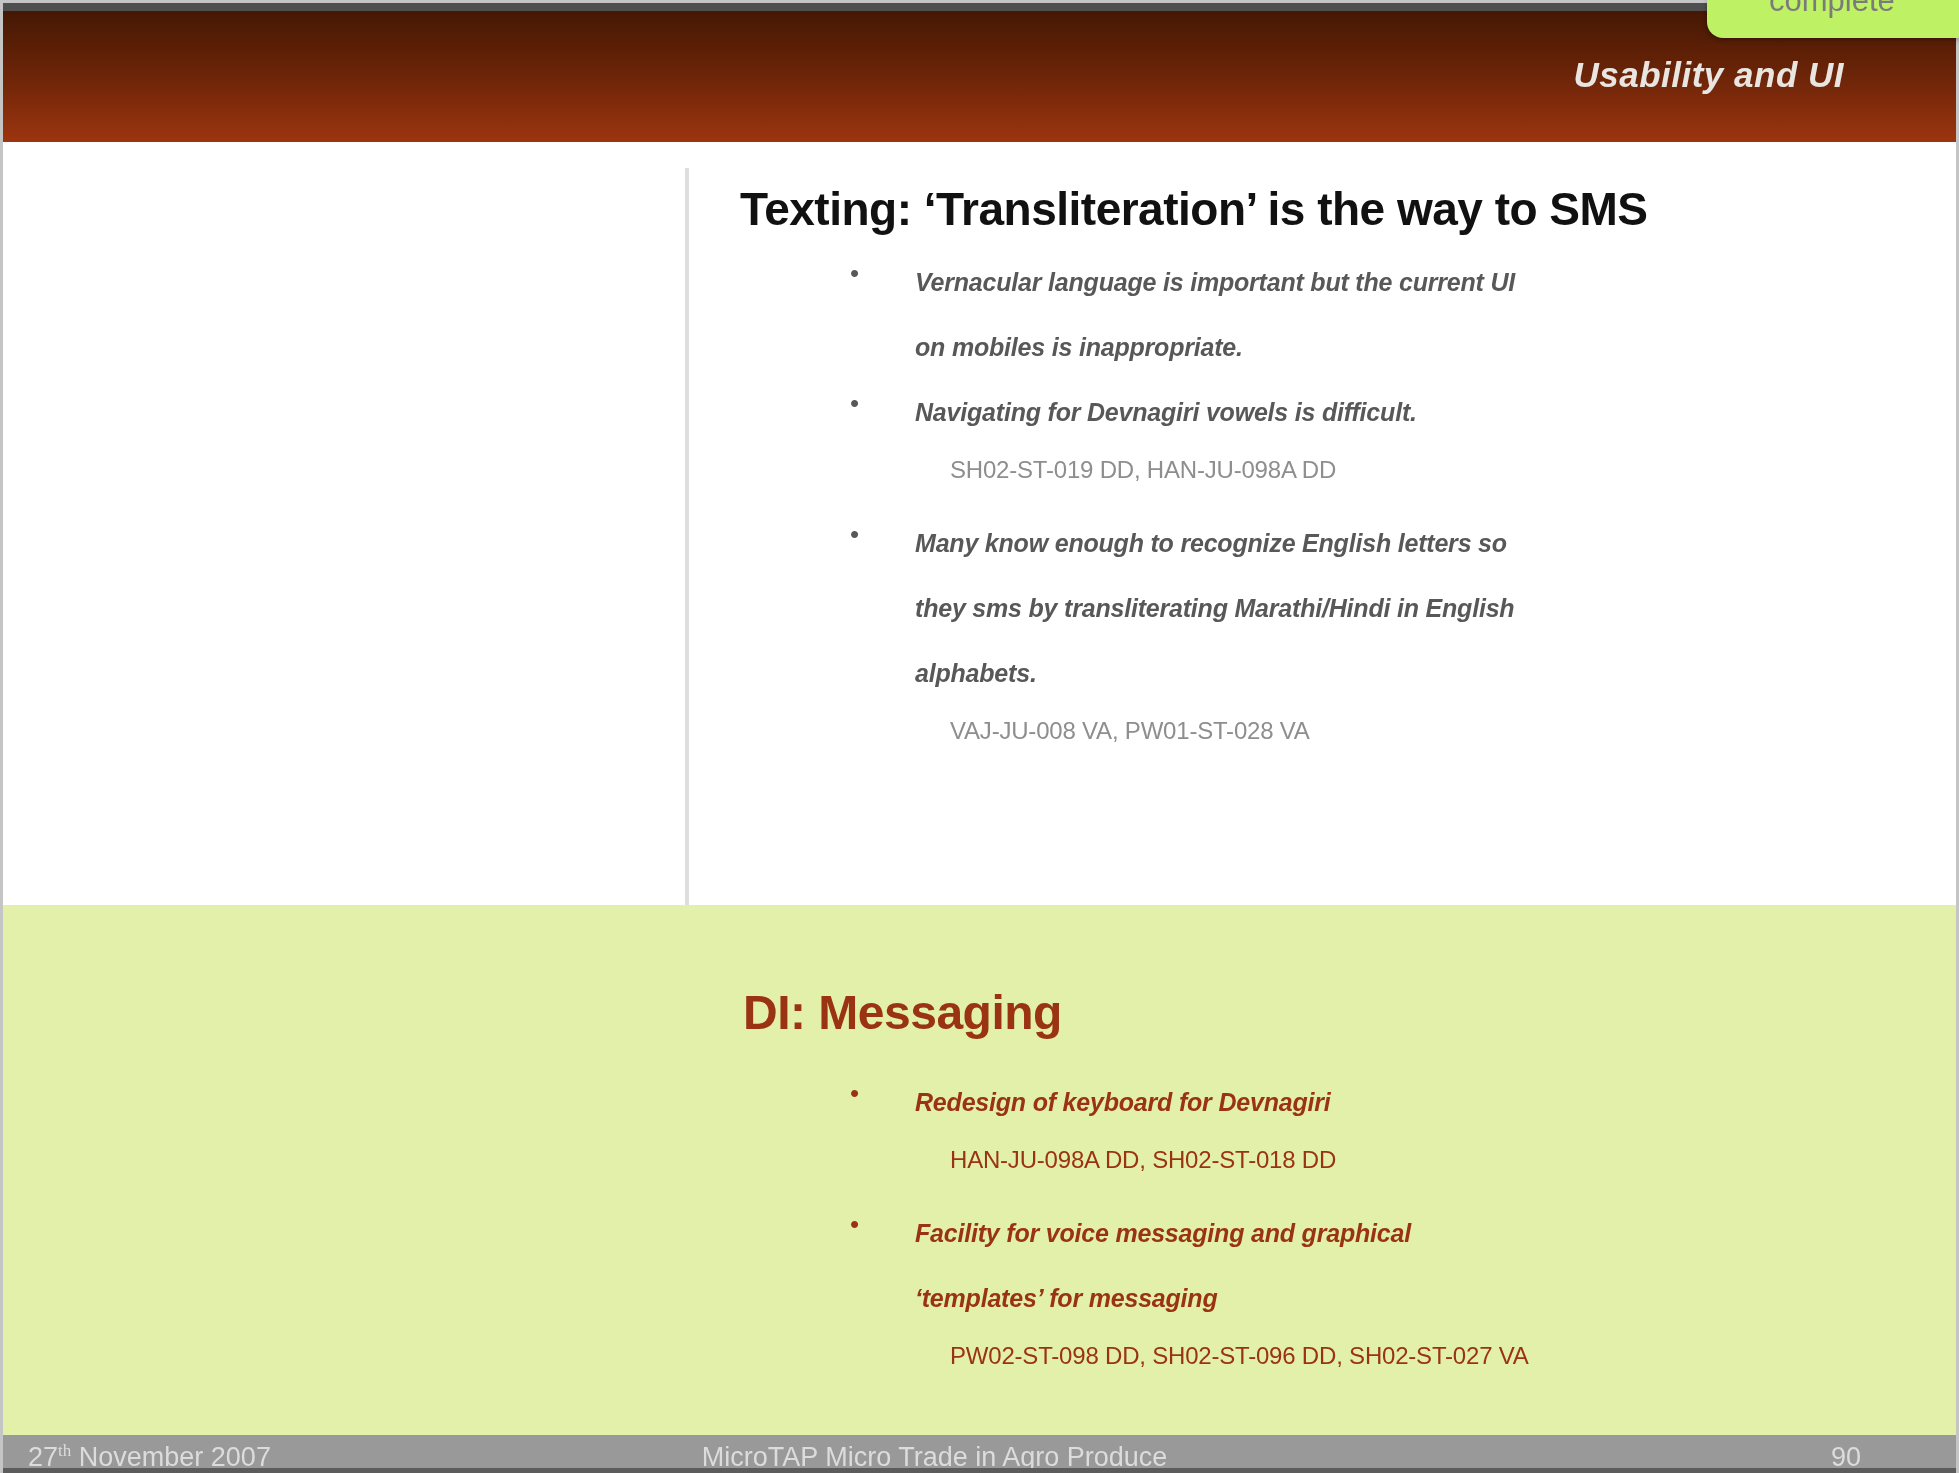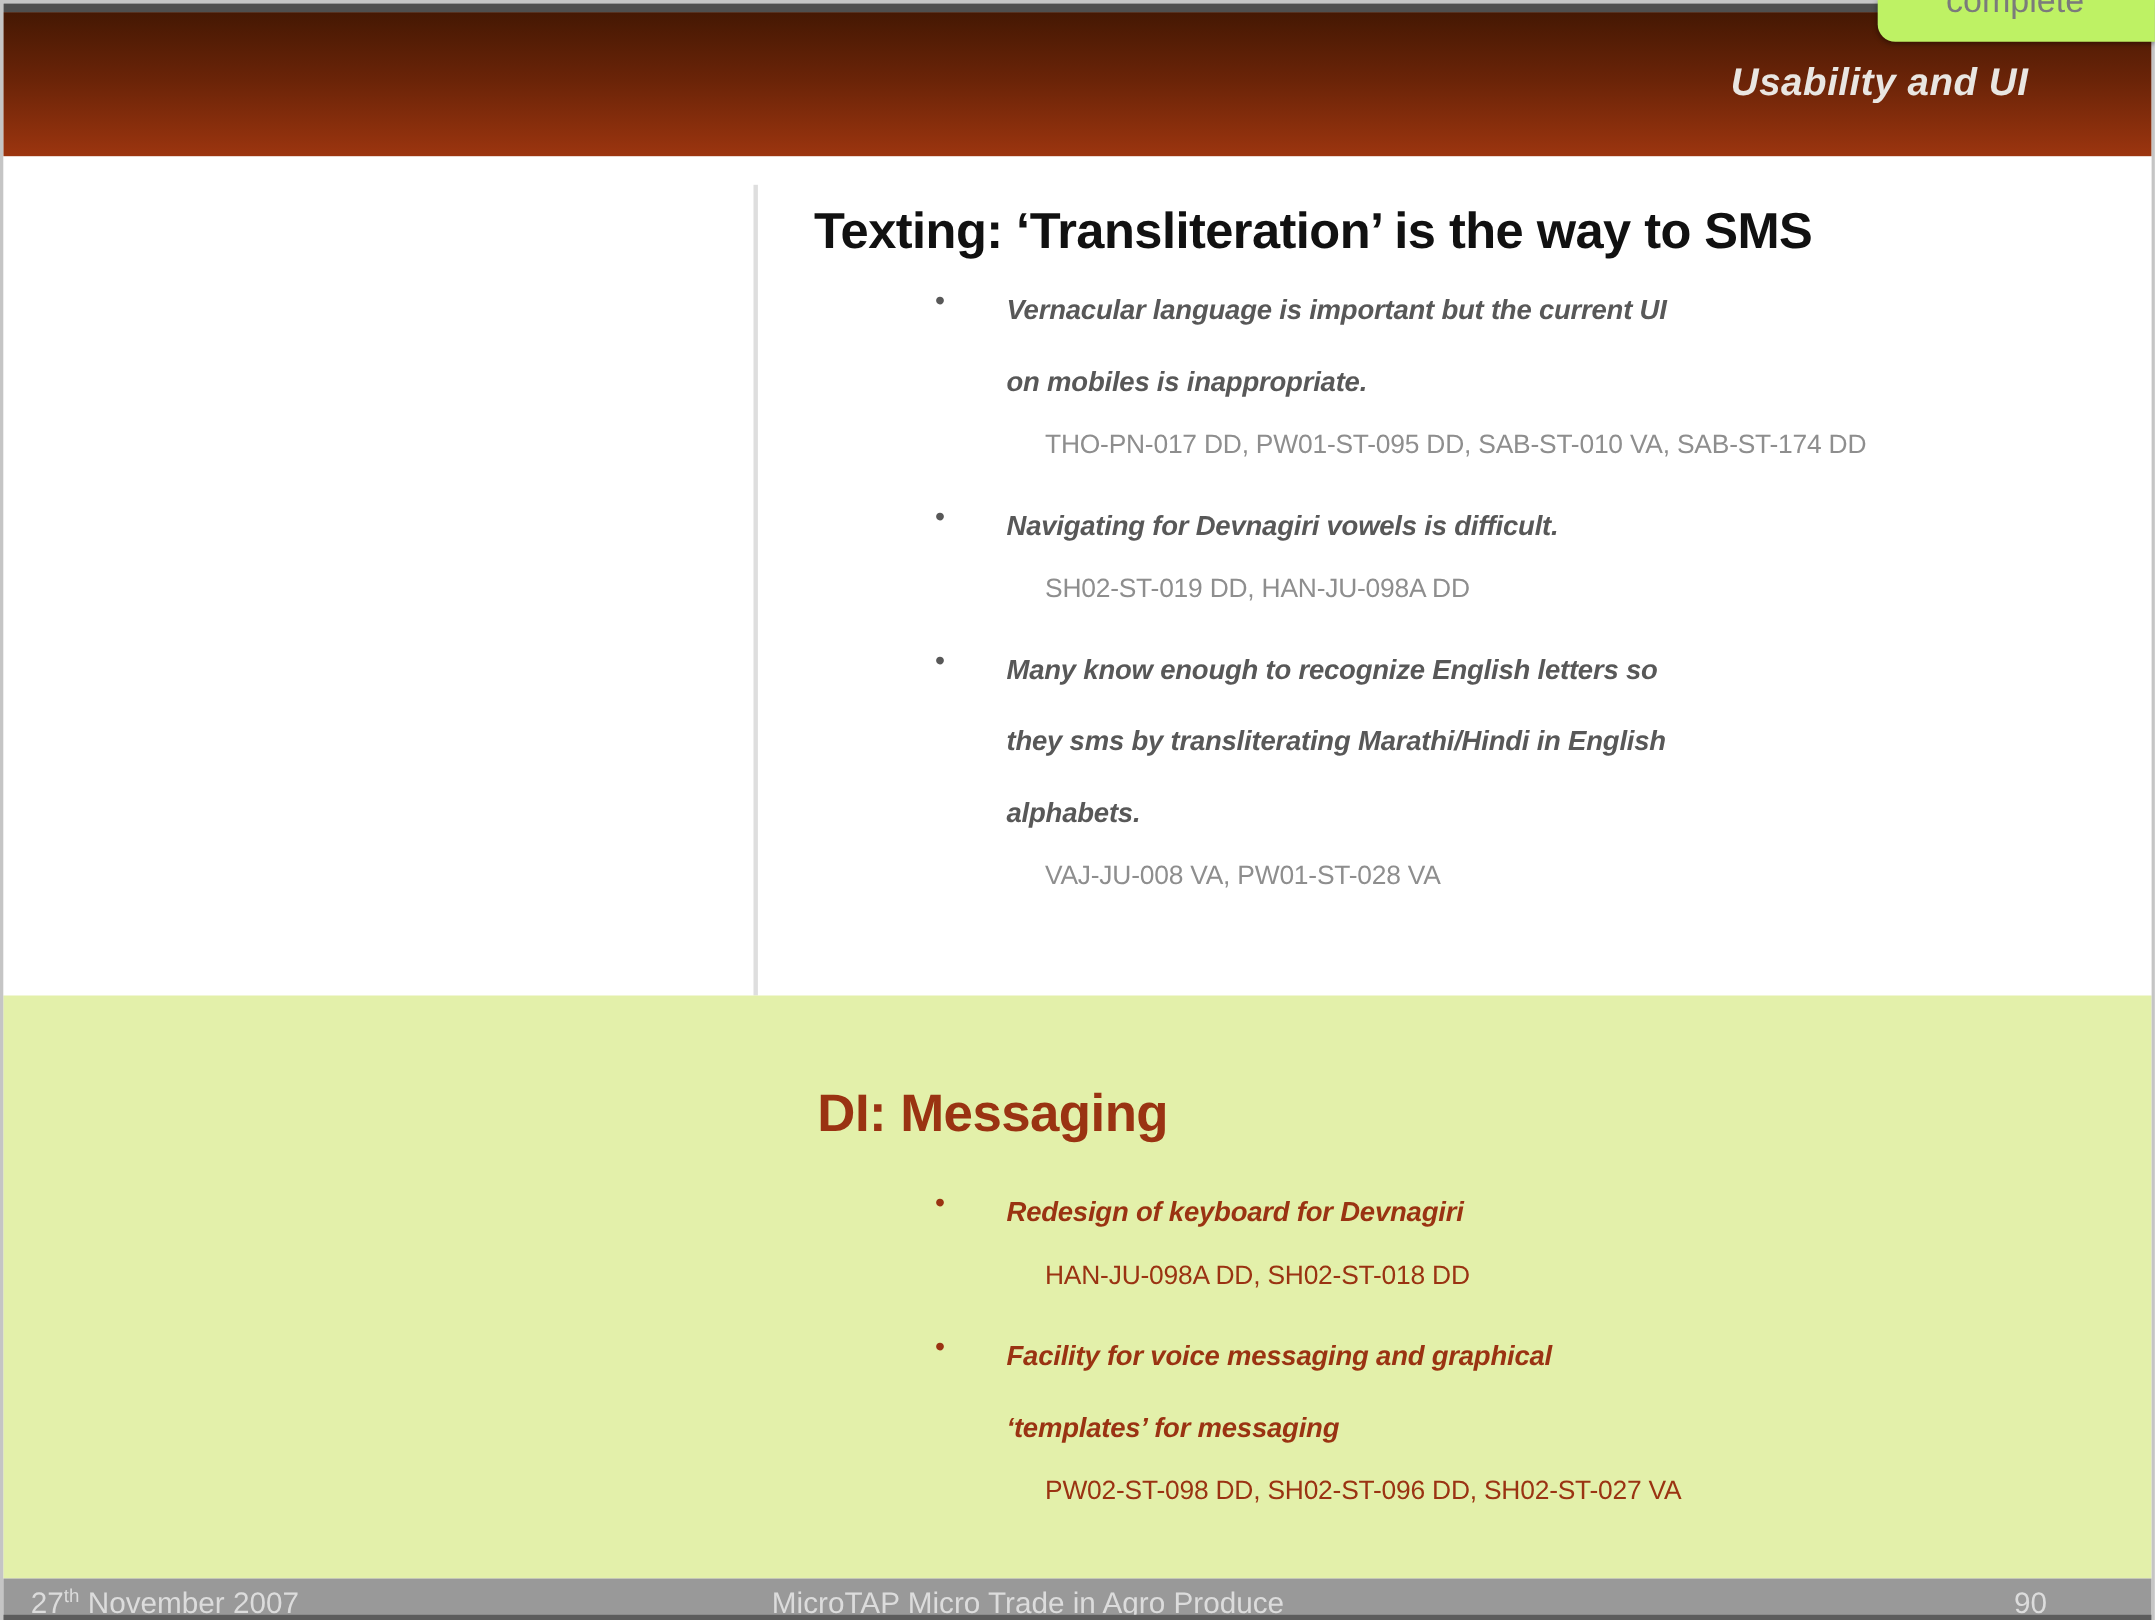--- a/index.html
+++ b/index.html
@@ -68,21 +68,21 @@
   .green-b .bullet-marker, .green-b .b-text, .green-b .b-code{color:var(--accent,#9a3312);}
   
   .footer{
     position:absolute;left:3px;right:3px;top:1435px;height:38px;
     background:#999999;z-index:10;
     display:flex;align-items:center;
     font-size:27px;color:#dcdcdc;
   }
   .footer::after{content:"";position:absolute;left:0;right:0;bottom:0;height:5px;background:#5c5c5c;}
   .footer-date{position:absolute;left:25px;top:7px;}
-  .footer-date sup{font-size:17px;vertical-align:super;line-height:0;}
+  .footer-date sup{font-size:17px;vertical-align:super;line-height:0;font-family:Liberation Serif, serif;}
   .footer-center{position:absolute;left:0;right:90px;text-align:center;top:7px;}
   .footer-page{position:absolute;right:95px;top:7px;}
 </style>
 </head>
 <body>
 
 <div class="screen">
 
   <div class="top-strip"></div>
 
@@ -100,21 +100,20 @@
 
   <div class="slide-title">Texting: ‘Transliteration’ is the way to SMS</div>
 
   <div class="bullets white-b">
 
     <div class="bullet-item">
       <span class="bullet-marker">•</span>
       <div class="b-body">
         <div class="b-text">Vernacular language is important but the current UI
 on mobiles is inappropriate.</div>
-        <div class="b-code">THO-PN-017 DD, PW01-ST-095 DD, SAB-ST-010 VA, SAB-ST-174 DD</div>
       </div>
     </div>
 
     <div class="bullet-item">
       <span class="bullet-marker">•</span>
       <div class="b-body">
         <div class="b-text">Navigating for Devnagiri vowels is difficult.</div>
         <div class="b-code">SH02-ST-019 DD, HAN-JU-098A DD</div>
       </div>
     </div>

